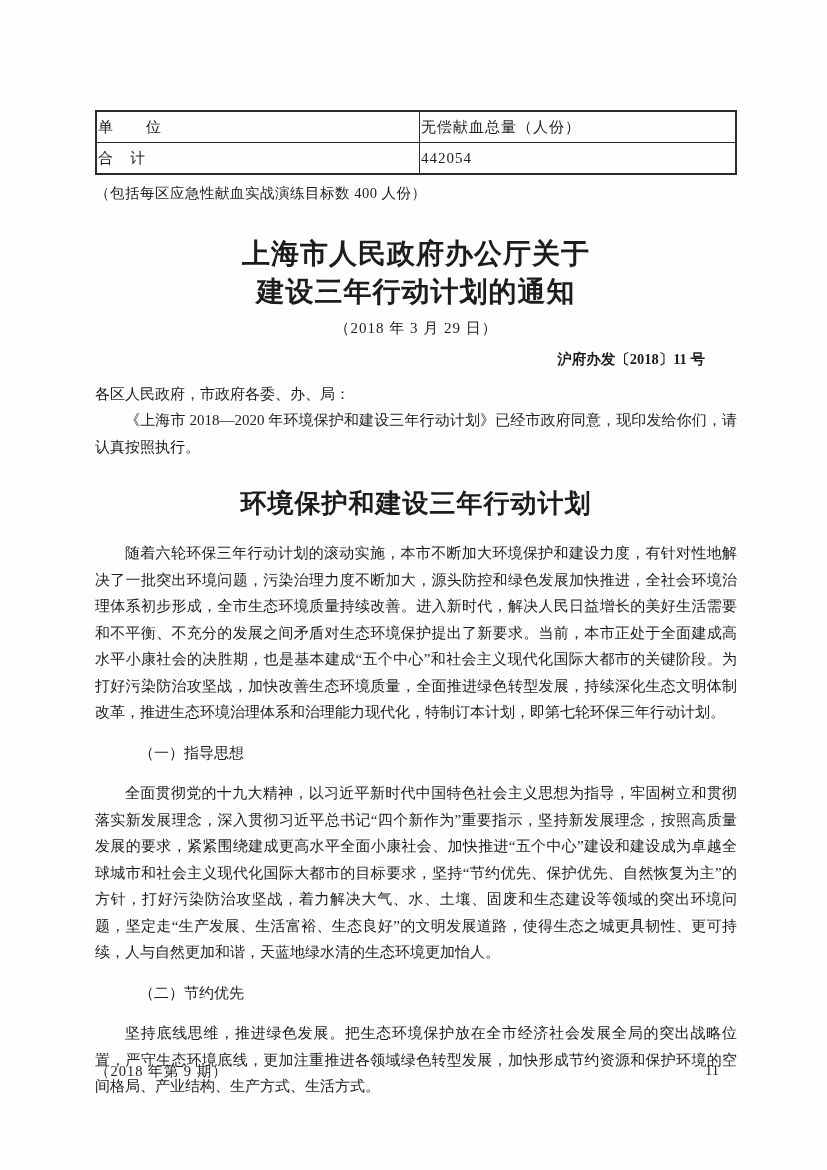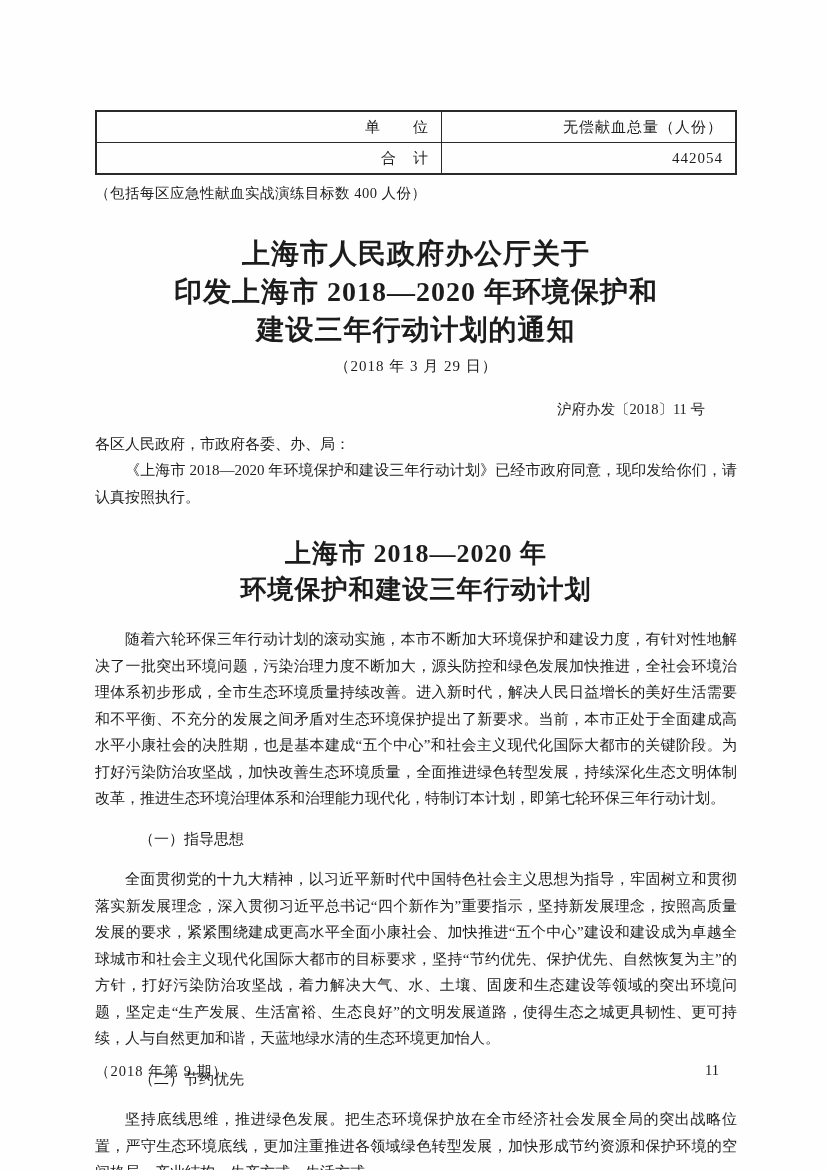--- a/index.html
+++ b/index.html
@@ -20,24 +20,24 @@
   }
   
   .blood-table {
     margin-top: 110px;
     width: 100%;
     border-collapse: collapse;
     table-layout: fixed;
   }
   .blood-table td {
     border: 1px solid #2a2a2a;
-    text-align: right;
+    text-align: left;
     font-size: 15px;
     height: 30px;
-    padding: 0 12px;
+    padding: 0 1px;
     letter-spacing: 1px;
   }
   .blood-table { border: 2px solid #2a2a2a; }
   .blood-table .unit-col { width: 50%; }
   .table-note {
     margin-top: 9px;
     font-size: 14.5px;
     letter-spacing: 0.5px;
     font-family: Liberation Serif, serif;
   }
@@ -50,24 +50,25 @@
     line-height: 38px;
     letter-spacing: 1px;
   }
   .notice-date {
     margin-top: 8px;
     text-align: center;
     font-size: 15px;
     letter-spacing: 1px;
   }
   .doc-number {
-    margin-top: 24px;
+    margin-top: 12px;
     text-align: right;
     padding-right: 32px;
     font-size: 14.5px;
+    font-weight: bold;
   }
   
   .salutation {
     margin-top: 12px;
     font-size: 15px;
     line-height: 26px;
   }
   .para {
     font-size: 15px;
     line-height: 26.5px;
@@ -136,34 +137,32 @@
           <td>合　计</td>
           <td>442054</td>
         </tr>
       </tbody>
     </table>
 
     <div class="table-note">（包括每区应急性献血实战演练目标数 400 人份）</div>
 
     <div class="notice-title">
       <div>上海市人民政府办公厅关于</div>
-      <div>印发上海市 2018—2020 年环境保护和</div>
       <div>建设三年行动计划的通知</div>
     </div>
 
     <div class="notice-date">（2018 年 3 月 29 日）</div>
 
     <div class="doc-number">沪府办发〔2018〕11 号</div>
 
     <div class="salutation">各区人民政府，市政府各委、办、局：</div>
 
     <p class="para">《上海市 2018—2020 年环境保护和建设三年行动计划》已经市政府同意，现印发给你们，请认真按照执行。</p>
 
     <div class="plan-title">
-      <div>上海市 2018—2020 年</div>
       <div>环境保护和建设三年行动计划</div>
     </div>
 
     <div class="plan-body">
       <p class="para">随着六轮环保三年行动计划的滚动实施，本市不断加大环境保护和建设力度，有针对性地解决了一批突出环境问题，污染治理力度不断加大，源头防控和绿色发展加快推进，全社会环境治理体系初步形成，全市生态环境质量持续改善。进入新时代，解决人民日益增长的美好生活需要和不平衡、不充分的发展之间矛盾对生态环境保护提出了新要求。当前，本市正处于全面建成高水平小康社会的决胜期，也是基本建成“五个中心”和社会主义现代化国际大都市的关键阶段。为打好污染防治攻坚战，加快改善生态环境质量，全面推进绿色转型发展，持续深化生态文明体制改革，推进生态环境治理体系和治理能力现代化，特制订本计划，即第七轮环保三年行动计划。</p>
       <p class="sub-heading">（一）指导思想</p>
       <p class="para">全面贯彻党的十九大精神，以习近平新时代中国特色社会主义思想为指导，牢固树立和贯彻落实新发展理念，深入贯彻习近平总书记“四个新作为”重要指示，坚持新发展理念，按照高质量发展的要求，紧紧围绕建成更高水平全面小康社会、加快推进“五个中心”建设和建设成为卓越全球城市和社会主义现代化国际大都市的目标要求，坚持“节约优先、保护优先、自然恢复为主”的方针，打好污染防治攻坚战，着力解决大气、水、土壤、固废和生态建设等领域的突出环境问题，坚定走“生产发展、生活富裕、生态良好”的文明发展道路，使得生态之城更具韧性、更可持续，人与自然更加和谐，天蓝地绿水清的生态环境更加怡人。</p>
       <p class="sub-heading">（二）节约优先</p>
       <p class="para">坚持底线思维，推进绿色发展。把生态环境保护放在全市经济社会发展全局的突出战略位置，严守生态环境底线，更加注重推进各领域绿色转型发展，加快形成节约资源和保护环境的空间格局、产业结构、生产方式、生活方式。</p>
 

